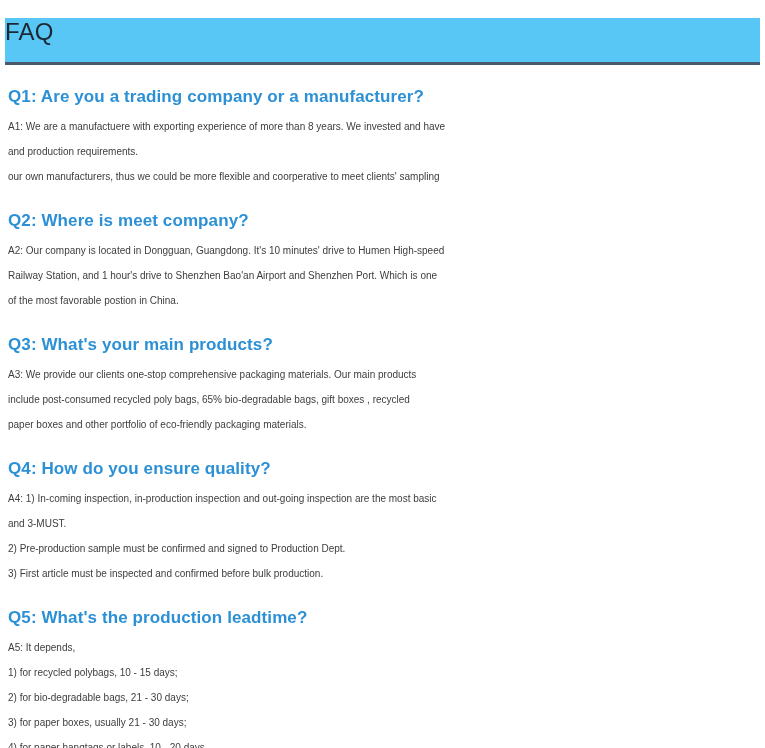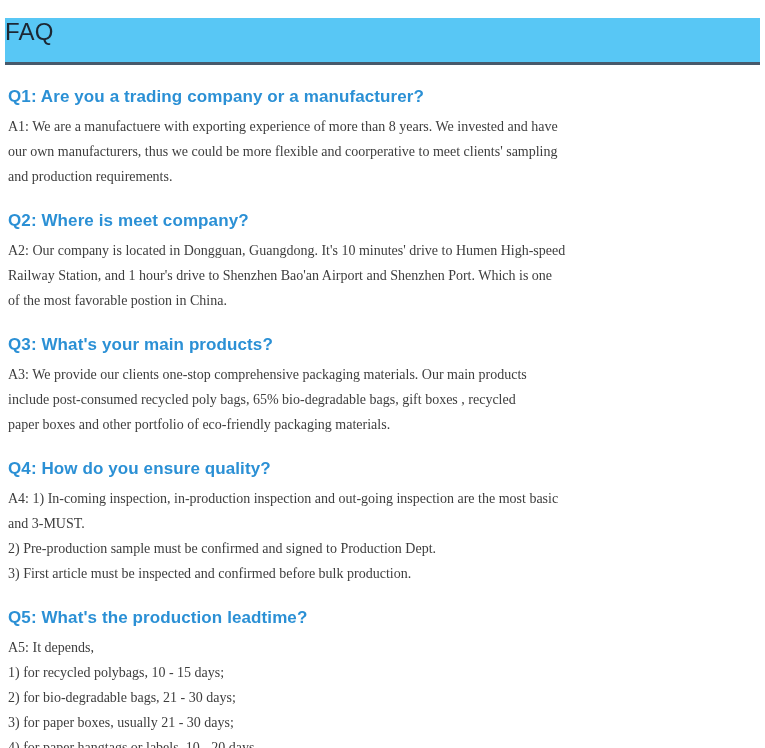--- a/index.html
+++ b/index.html
@@ -41,39 +41,38 @@
     font-weight: 700;
     line-height: 20px;
     margin: 22px 0 7px 0;
     letter-spacing: 0.1px;
   }
   .faq-answer {
     margin: 0;
   }
   .faq-answer [data-name="faq-answer-line"] {
     color: var(--answer, #3D3D3D);
-    font-size: 14px;
+    font-size: 10px;
     line-height: 25px;
-    font-family: Liberation Serif, serif;
   }
 </style>
 </head>
 <body>
 
 <header class="page-header" data-name="page-header">
   <span class="page-title" data-name="page-title">FAQ</span>
 </header>
 
 <main class="faq-list" data-name="faq-list">
   <section class="faq-item" data-name="faq-item">
     <h3 class="faq-question" data-name="faq-question">Q1: Are you a trading company or a manufacturer?</h3>
     <div class="faq-answer" data-name="faq-answer">
         <div data-name="faq-answer-line">A1: We are a manufactuere with exporting experience of more than 8 years. We invested and have</div>
+        <div data-name="faq-answer-line">and production requirements.</div>
         <div data-name="faq-answer-line">our own manufacturers, thus we could be more flexible and coorperative to meet clients' sampling</div>
-        <div data-name="faq-answer-line">and production requirements.</div>
       </div>
   </section>
 
   <section class="faq-item" data-name="faq-item">
     <h3 class="faq-question" data-name="faq-question">Q2: Where is meet company?</h3>
     <div class="faq-answer" data-name="faq-answer">
         <div data-name="faq-answer-line">A2: Our company is located in Dongguan, Guangdong. It's 10 minutes' drive to Humen High-speed</div>
         <div data-name="faq-answer-line">Railway Station, and 1 hour's drive to Shenzhen Bao'an Airport and Shenzhen Port. Which is one</div>
         <div data-name="faq-answer-line">of the most favorable postion in China.</div>
       </div>

